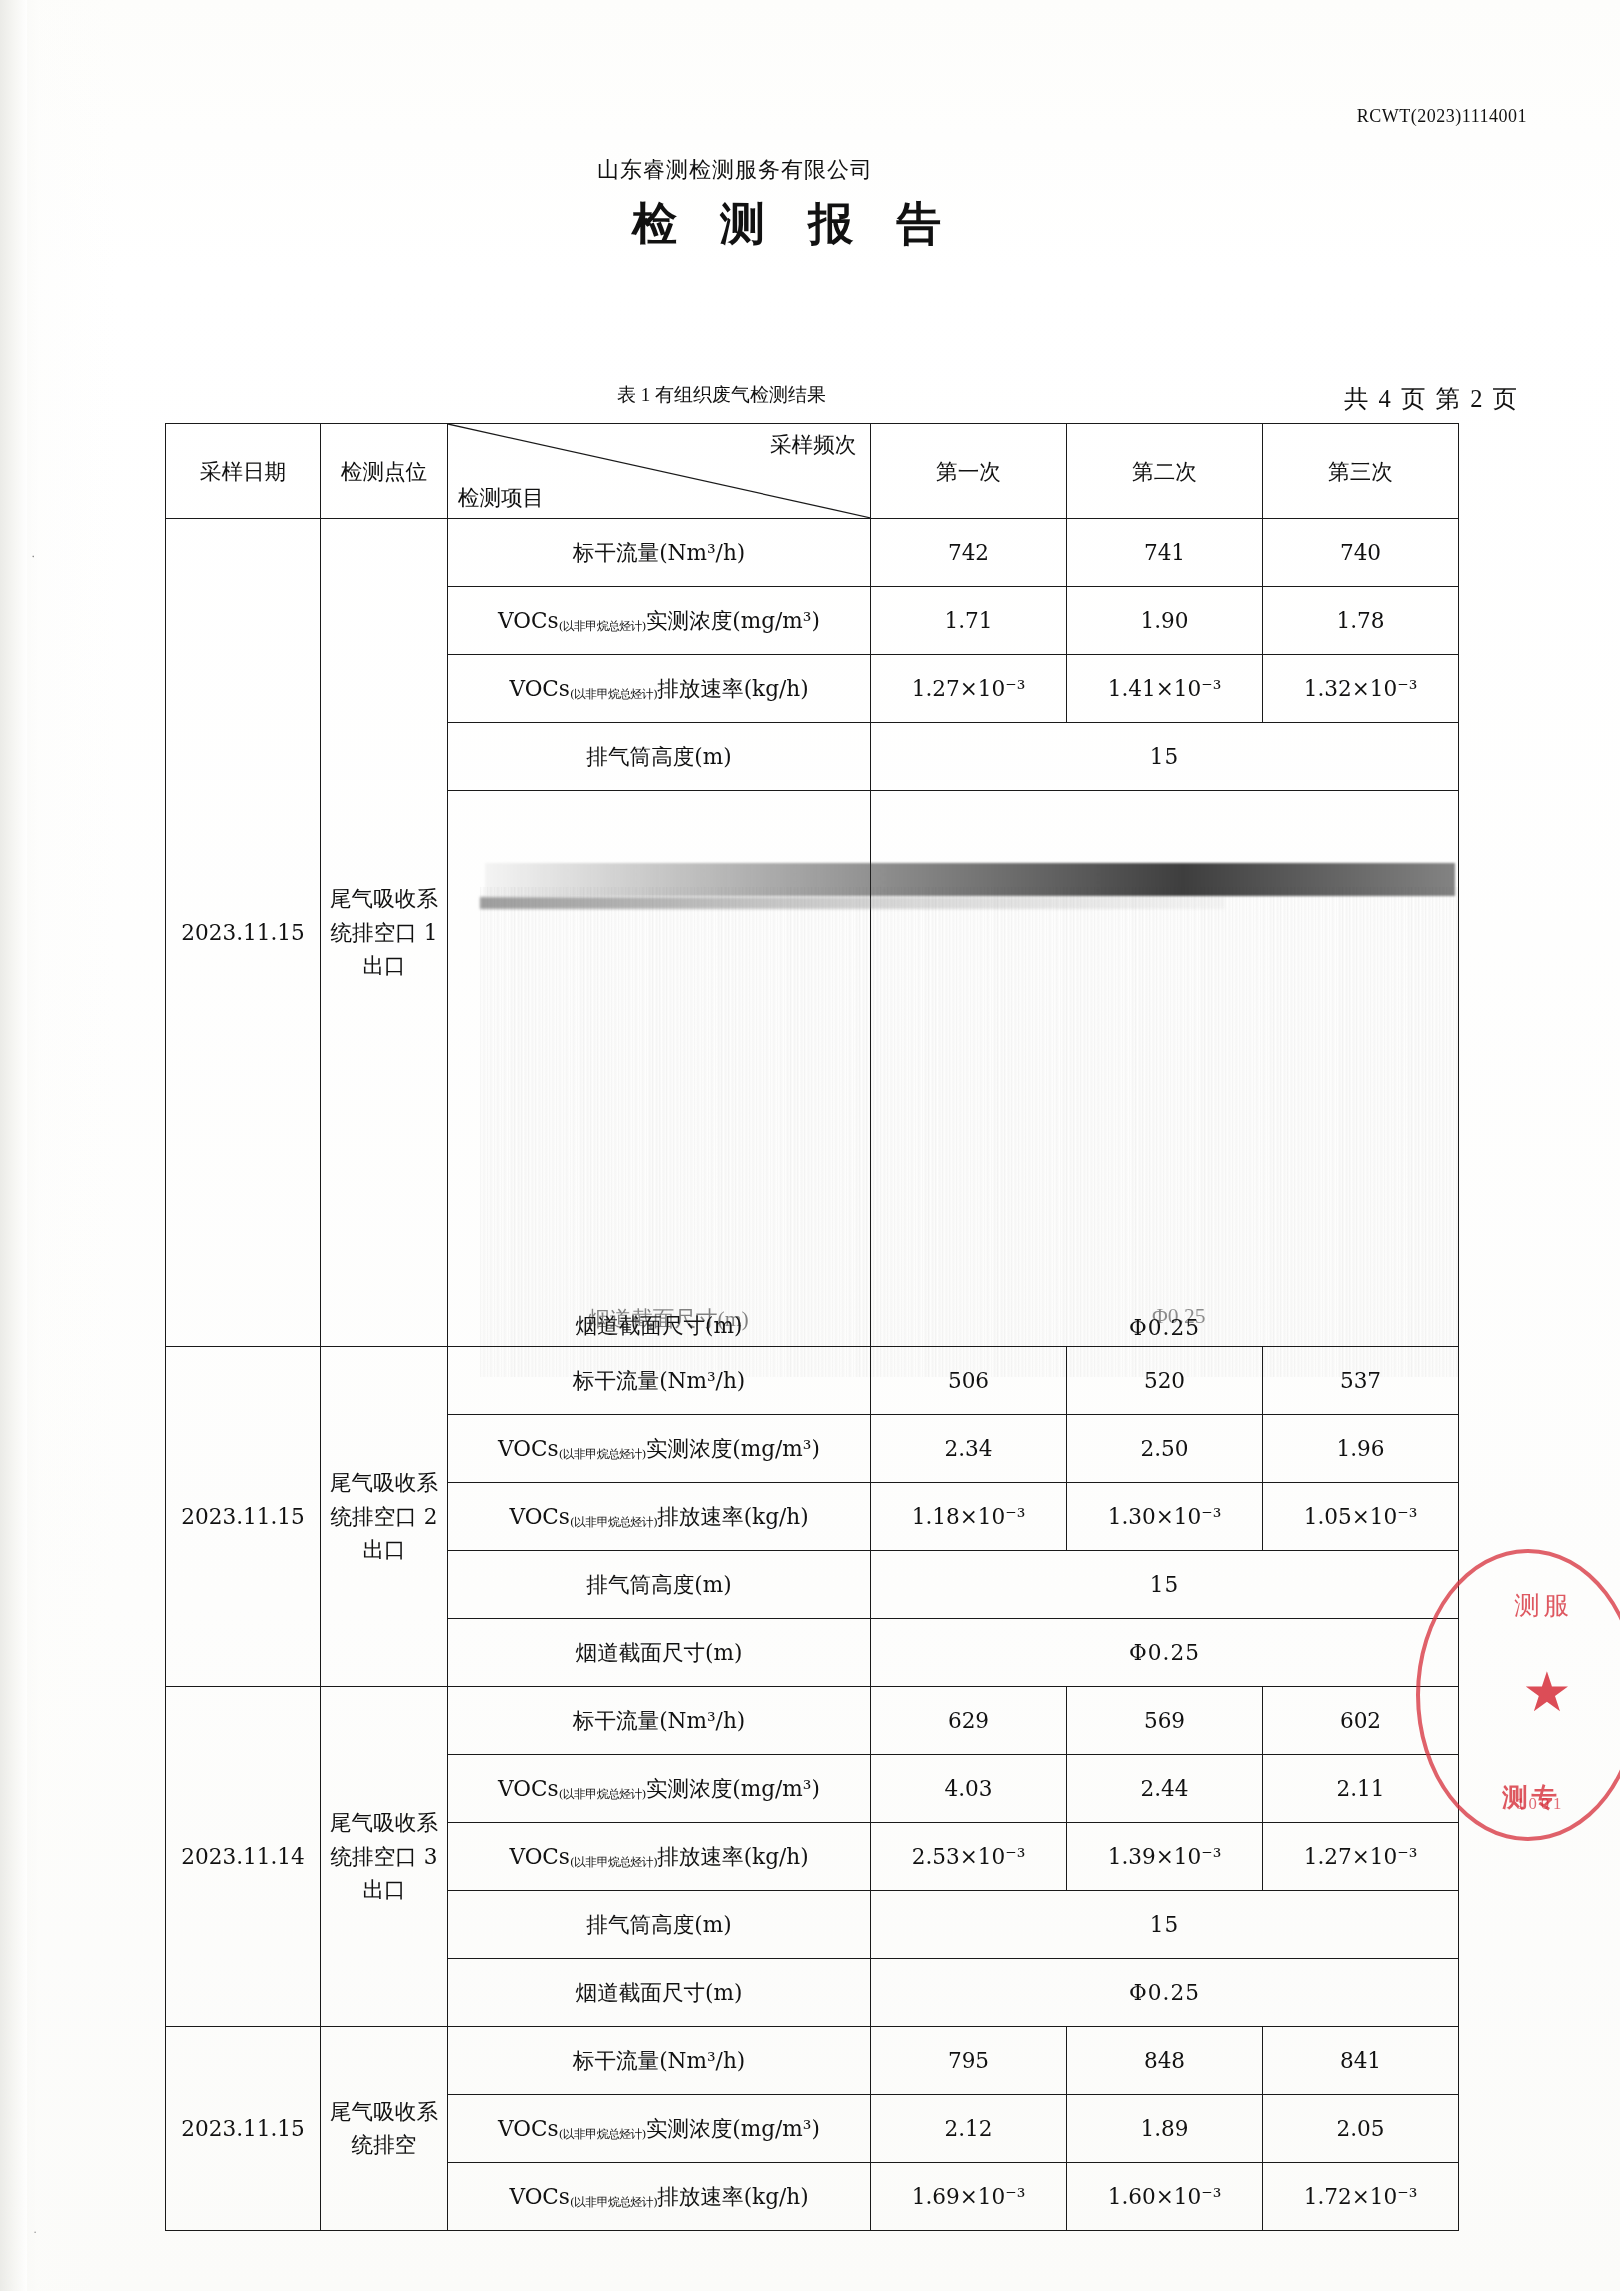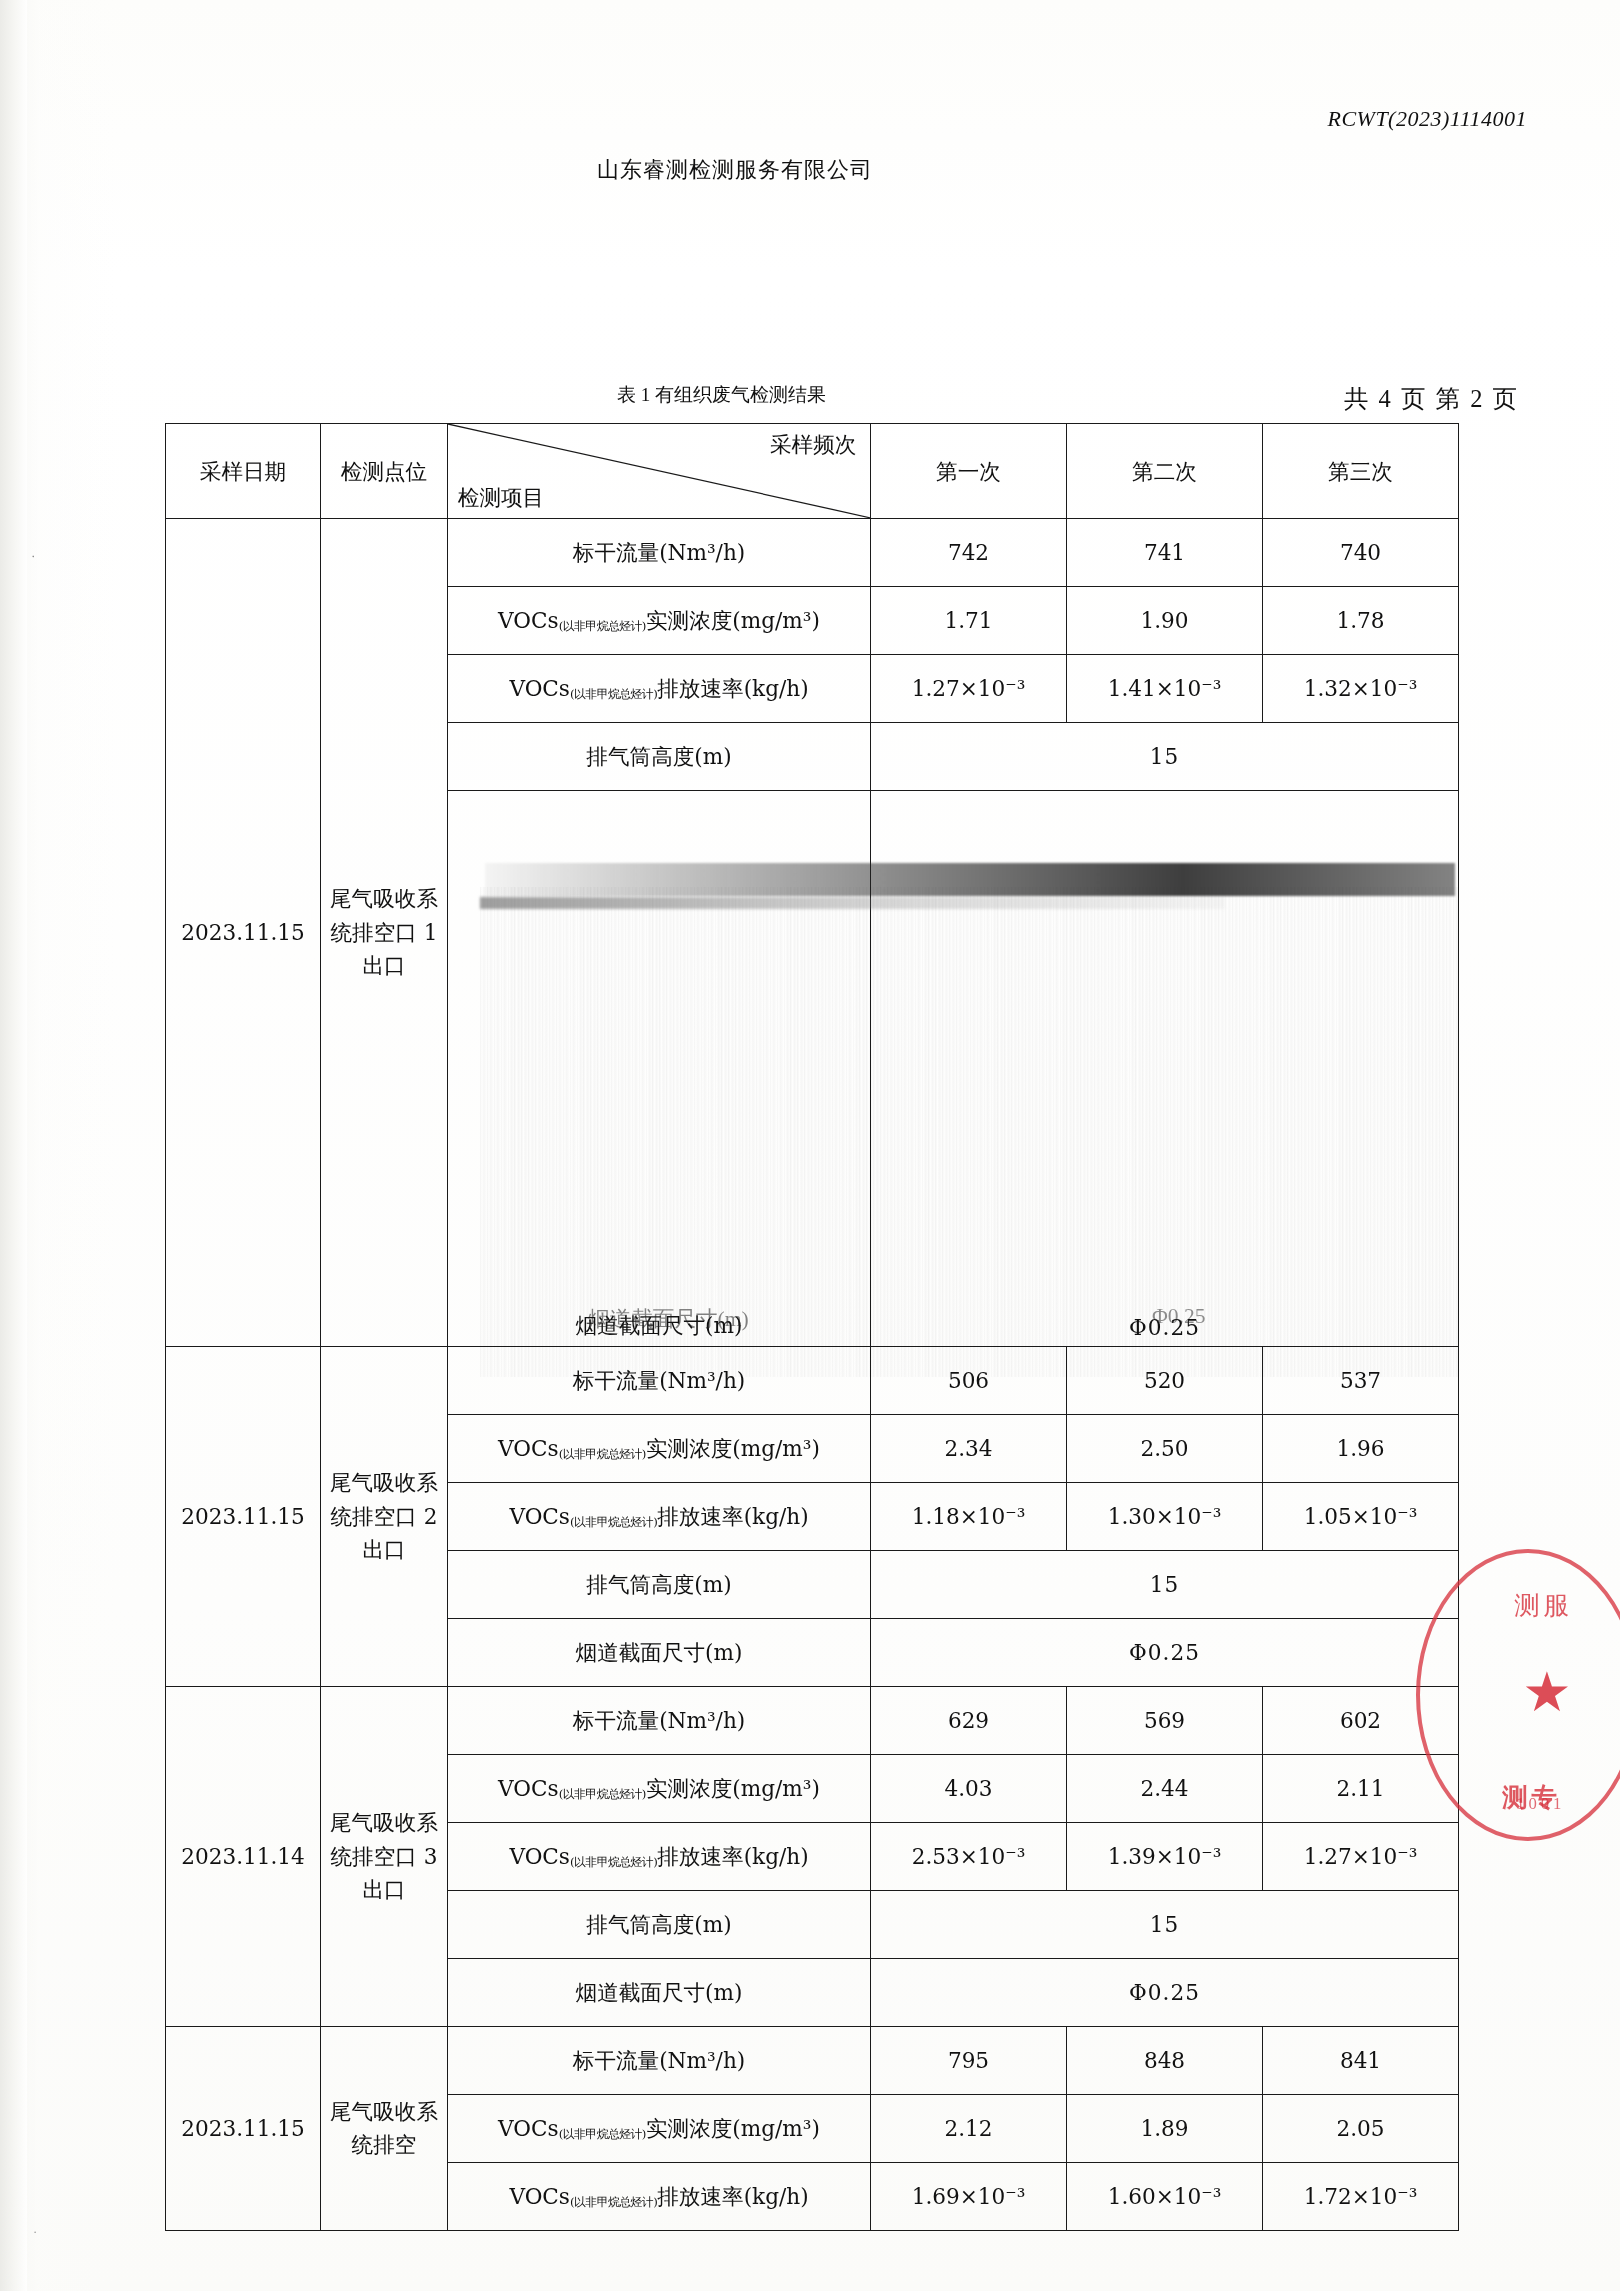--- a/index.html
+++ b/index.html
@@ -22,21 +22,21 @@
     position:absolute;left:0;top:0;width:27.4px;height:100%;
     background:linear-gradient(90deg,#e9e9e5 0%, #f6f6f3 55%, #ffffff 100%);
     opacity:.85;
   }
   .page{
     position:absolute;inset:0;
     padding:0;
   }
   .doc-no{
     position:absolute;right:93px;top:106px;
-    font-size:22px;letter-spacing:0.5px;font-style:italic;
+    font-size:18px;letter-spacing:0.5px;
   }
   .company{
     position:absolute;left:588px;top:155px;
     font-size:22px;letter-spacing:1px;
     font-family:Liberation Sans, sans-serif;
     margin-left:9px;
   }
   .title{
     position:absolute;left:632px;top:194px;
     font-size:45px;font-weight:bold;letter-spacing:13.7px;
@@ -153,20 +153,21 @@
 </head>
 <body>
 
 <div class="scan"></div>
 <div class="edge-left"></div>
 
 <div class="page">
 
   <div class="doc-no">RCWT(2023)1114001</div>
   <div class="company">山东睿测检测服务有限公司</div>
+  <div class="title">检 测 报 告</div>
   <div class="subtitle">表 1   有组织废气检测结果</div>
   <div class="pageinfo">共 4 页   第 2 页</div>
 
   <table class="report">
     <colgroup>
       <col style="width:155px">
         <col style="width:127px">
         <col style="width:423px">
       <col style="width:196px">
         <col style="width:196px">

